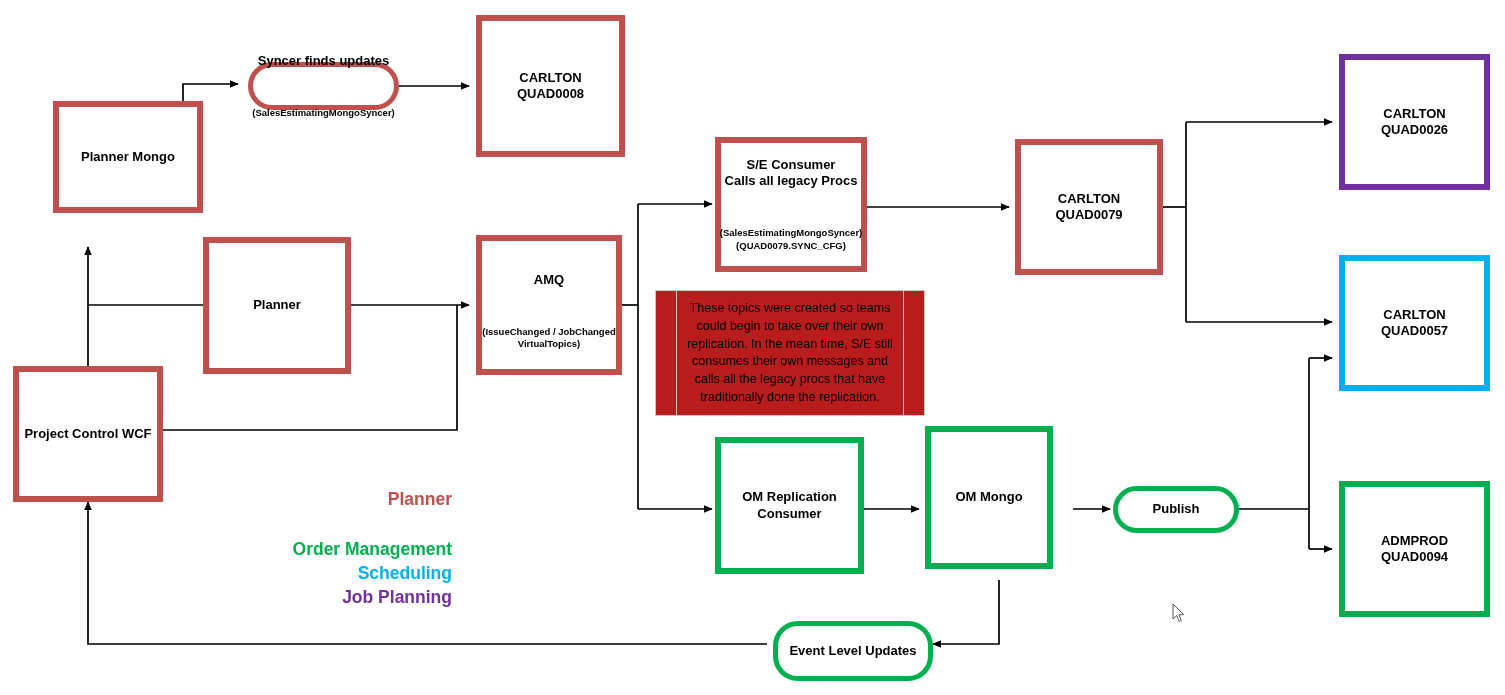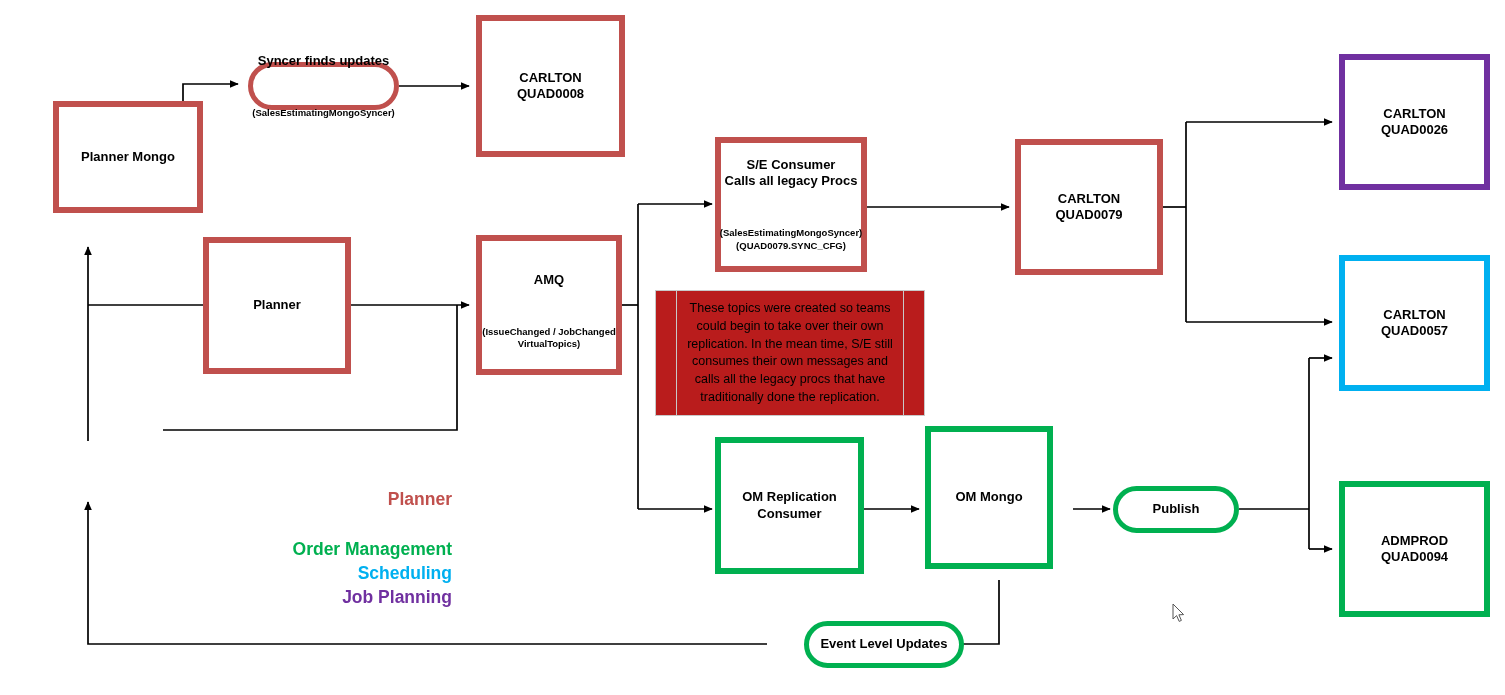--- a/index.html
+++ b/index.html
@@ -97,20 +97,23 @@
 
   <div class="node rect red" style="left:476px;top:15px;width:149px;height:142px;border-width:6px;">
     <div class="t-main">CARLTON
 QUAD0008</div>
   </div>
 
   <div class="node rect red" style="left:203px;top:237px;width:148px;height:137px;border-width:6px;">
     <div class="t-main">Planner</div>
   </div>
 
+  <div class="node rect red" style="left:13px;top:366px;width:150px;height:136px;border-width:6px;">
+    <div class="t-main">Project Control WCF</div>
+  </div>
 
   <div class="node rect red" style="left:476px;top:235px;width:146px;height:140px;border-width:6px;padding-top:12px;">
     <div class="t-main">AMQ</div>
     <div class="t-sub">(IssueChanged / JobChanged
 VirtualTopics)</div>
   </div>
 
   <div class="node rect red" style="left:715px;top:137px;width:152px;height:135px;border-width:6px;">
     <div class="t-main">S/E Consumer
 Calls all legacy Procs</div>
@@ -144,21 +147,21 @@
 
   <div class="node oval green" style="left:1113px;top:486px;width:126px;height:47px;border-width:5px;border-radius:25px;">
     <div class="t-main">Publish</div>
   </div>
 
   <div class="node rect green" style="left:1339px;top:481px;width:151px;height:136px;border-width:6px;">
     <div class="t-main">ADMPROD
 QUAD0094</div>
   </div>
 
-  <div class="node oval green" style="left:804px;top:621px;width:160px;height:47px;border-width:5px;border-radius:25px;">
+  <div class="node oval green" style="left:773px;top:621px;width:160px;height:60px;border-width:5px;border-radius:25px;">
     <div class="t-main">Event Level Updates</div>
   </div>
 
   <div class="note" style="left:655px;top:290px;width:270px;height:126px;">
     <div class="bar" style="left:20px;"></div>
     <div class="bar" style="right:20px;"></div>
     <div class="txt">These topics were created so teams could begin to take over their own replication. In the mean time, S/E still consumes their own messages and calls all the legacy procs that have traditionally done the replication.</div>
   </div>
 
   <div class="legend" style="left:180px;top:487px;width:272px;">

